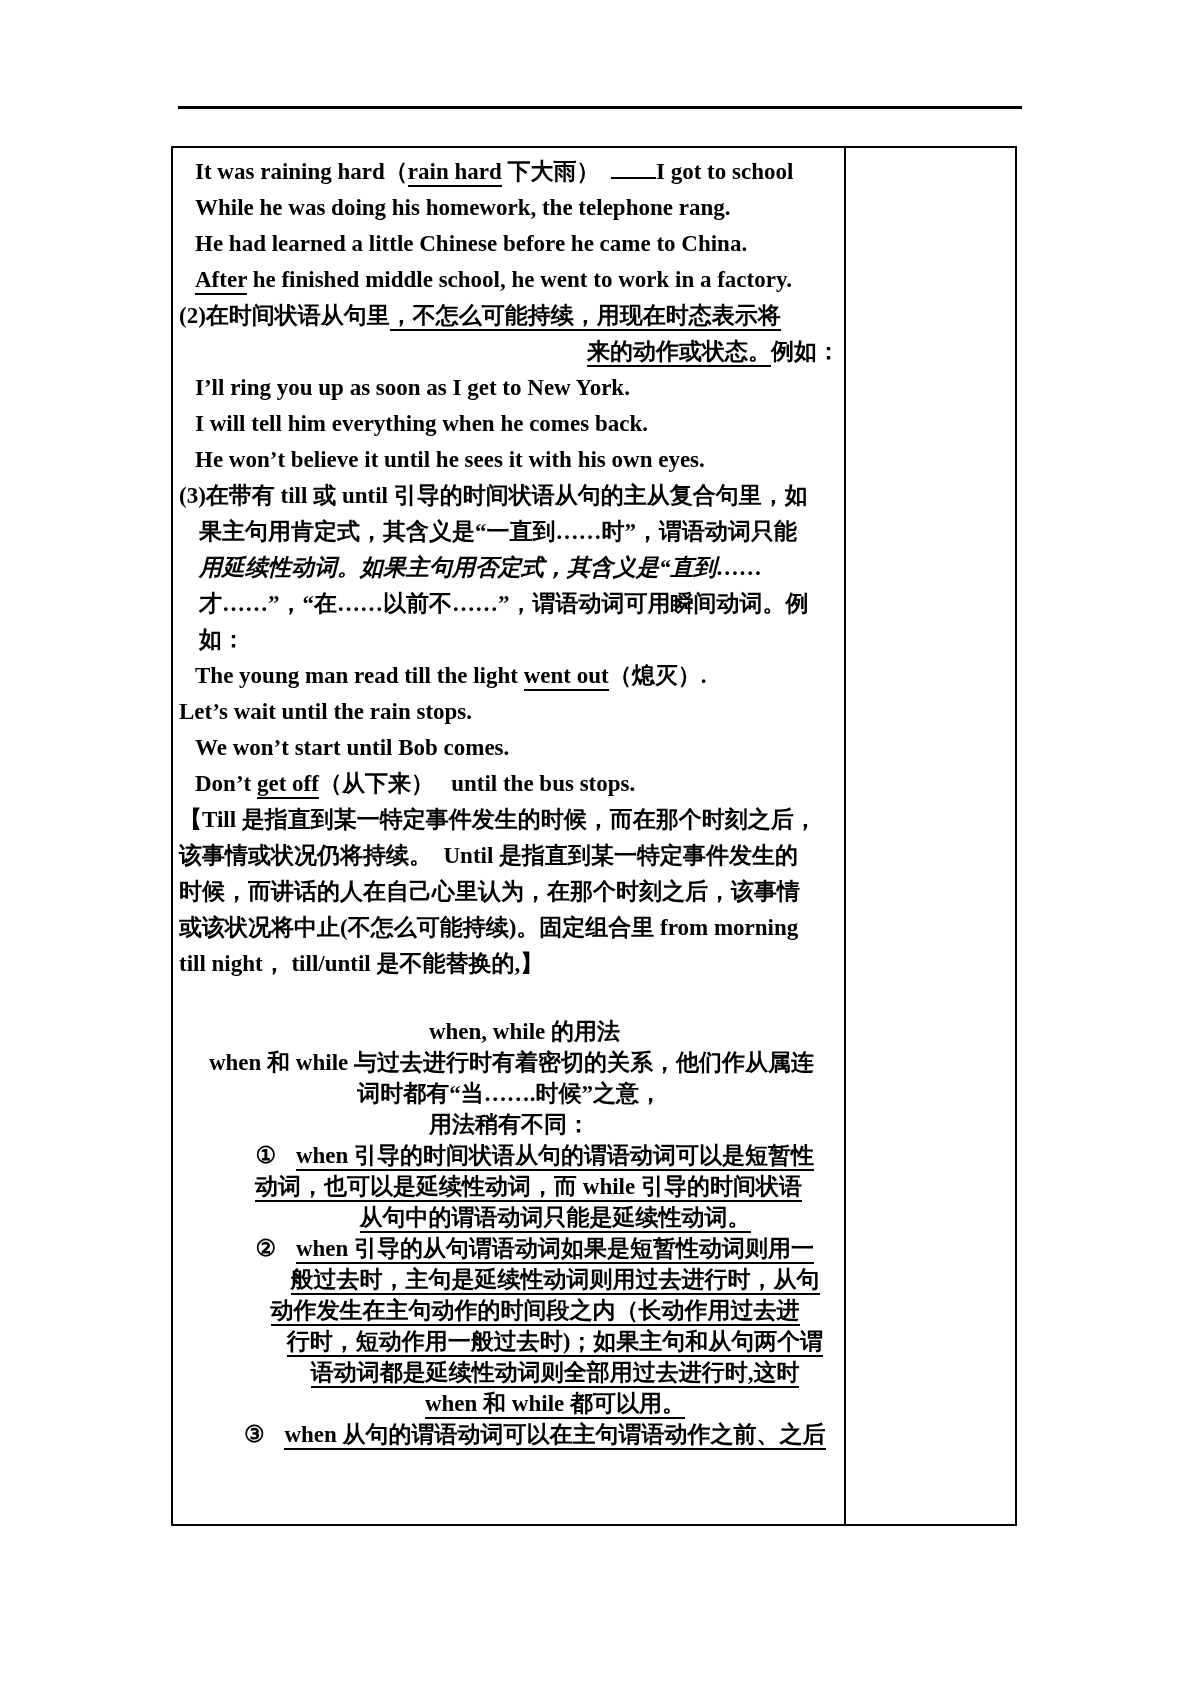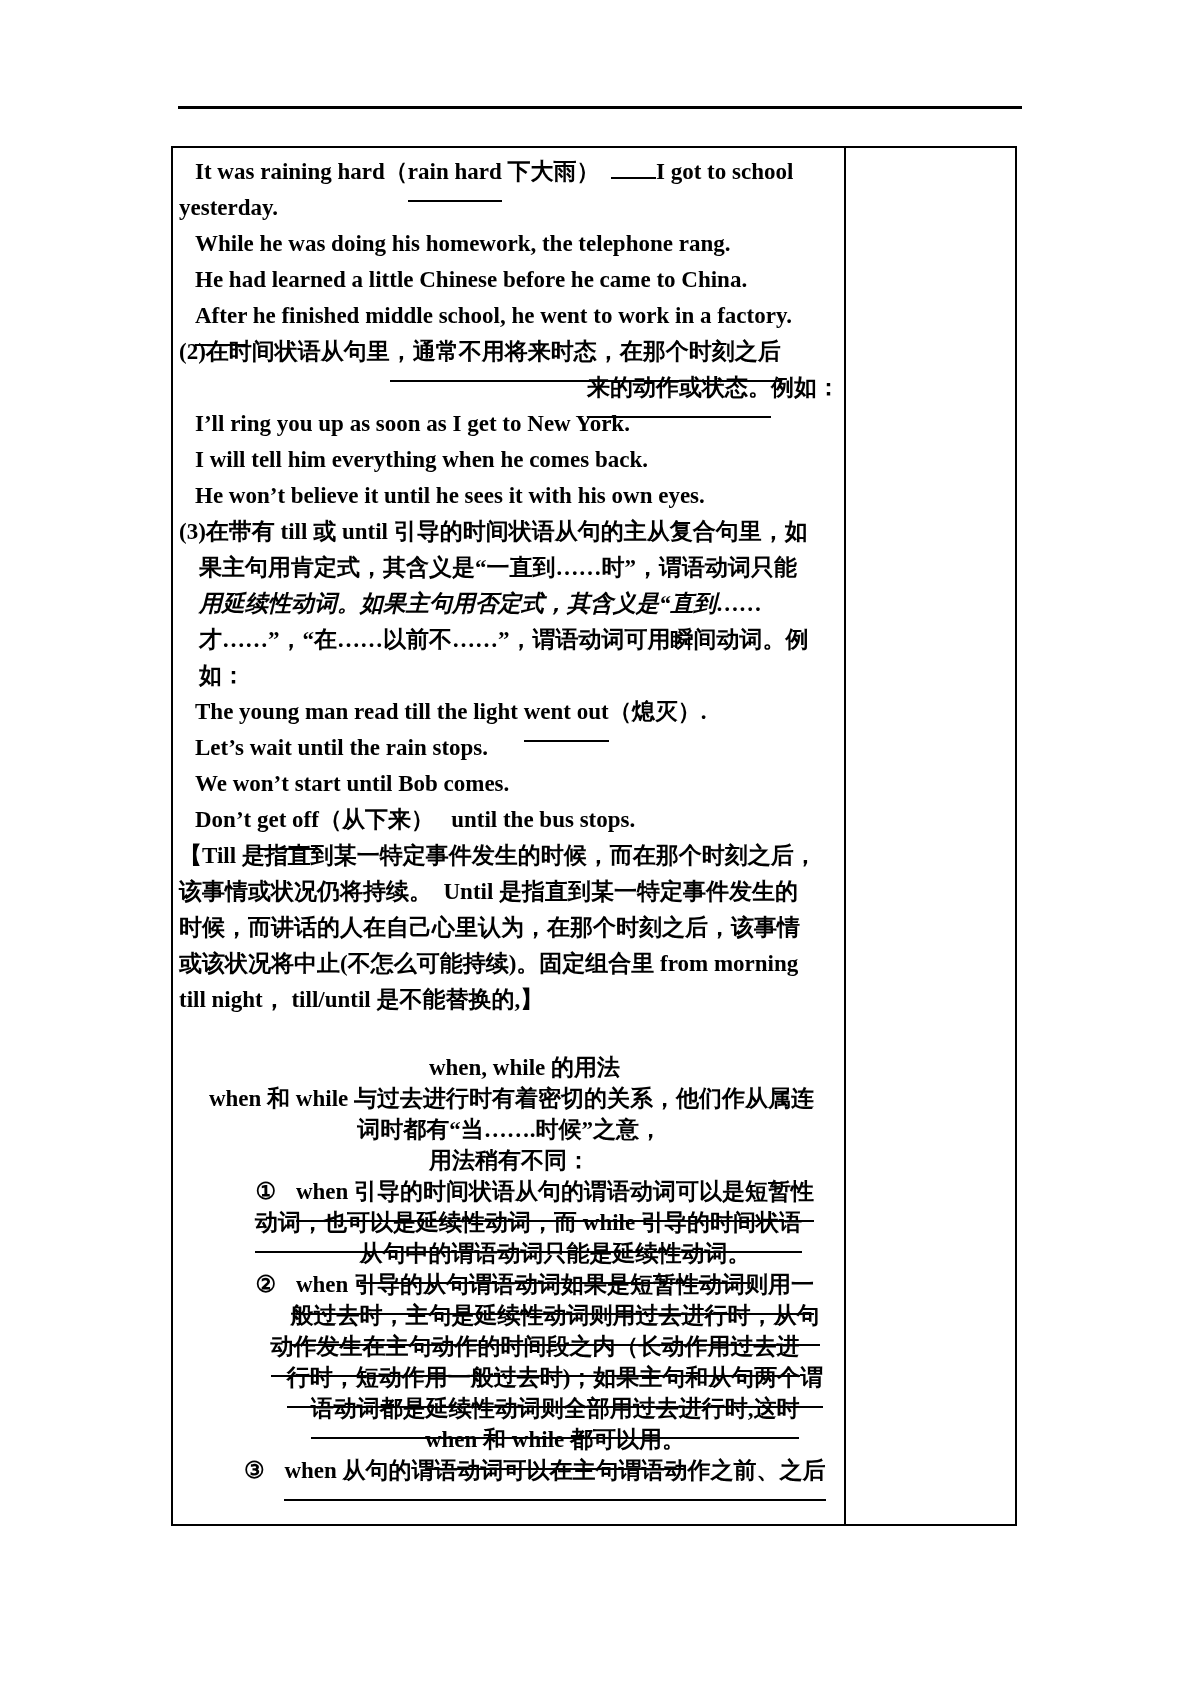--- a/index.html
+++ b/index.html
@@ -28,54 +28,53 @@
     border-right:2px solid #000000;
     box-sizing:border-box;
     padding:5px 4px 0 6px;
     overflow:hidden;
   }
   .side-cell{flex:1 1 auto;}
   .line{white-space:nowrap;}
   #section-a .line{line-height:36px;font-size:23px;}
   #section-b .line{line-height:31px;font-size:23px;}
   #section-b{margin-top:34px;text-align:center;}
-  .u{border-bottom:2px solid #000000;padding-bottom:16px;}
+  .u{border-bottom:2px solid #000000;padding-bottom:1px;}
   .blank{
     display:inline-block;
     border-bottom:2px solid #000000;
     height:1.05em;
     vertical-align:baseline;
   }
   .num{display:inline-block;width:60px;}
 </style>
 </head>
 <body>
 
 <div class="page">
   <div class="top-rule"></div>
   <div class="doc-table">
     <div class="main-cell">
       <div id="section-a">
           <div class="line" style="margin-left: 16px;"><span>It was raining hard（</span><span class="u">rain hard</span><span> 下大雨）&nbsp;&nbsp;</span><span class="blank" style="width: 45px;"></span><span>I got to school</span></div>
-          <div class="line"><span>yesterday.</span></div>
           <div class="line" style="margin-left: 16px;"><span>While he was doing his homework, the telephone rang.</span></div>
           <div class="line" style="margin-left: 16px;"><span>He had learned a little Chinese before he came to China.</span></div>
           <div class="line" style="margin-left: 16px;"><span class="u">After</span><span> he finished middle school, he went to work in a factory.</span></div>
-          <div class="line"><span>(2)在时间状语从句里</span><span class="u">，通常不用将来时态，在那个时刻之后</span></div>
+          <div class="line"><span>(2)在时间状语从句里</span><span class="u">，不怎么可能持续，用现在时态表示将</span></div>
           <div class="line" style="margin-left: 20px; text-align: right;"><span class="u">来的动作或状态。</span><span>例如：</span></div>
           <div class="line" style="margin-left: 16px;"><span>I’ll ring you up as soon as I get to New York.</span></div>
           <div class="line" style="margin-left: 16px;"><span>I will tell him everything when he comes back.</span></div>
           <div class="line" style="margin-left: 16px;"><span>He won’t believe it until he sees it with his own eyes.</span></div>
           <div class="line"><span>(3)在带有 till 或 until 引导的时间状语从句的主从复合句里，如</span></div>
           <div class="line" style="margin-left: 20px; font-family: Liberation Serif, serif;"><span>果主句用肯定式，其含义是“一直到……时”，谓语动词只能</span></div>
           <div class="line" style="margin-left: 20px; font-style: italic;"><span>用延续性动词。如果主句用否定式，其含义是“直到……</span></div>
           <div class="line" style="margin-left: 20px;"><span>才……”，“在……以前不……”，谓语动词可用瞬间动词。例</span></div>
           <div class="line" style="margin-left: 20px;"><span>如：</span></div>
           <div class="line" style="margin-left: 16px;"><span>The young man read till the light </span><span class="u">went out</span><span>（熄灭）.</span></div>
-          <div class="line" style="margin-left: 16px;"><span>Let’s wait until the rain stops.</span></div>
+          <div class="line" style="margin-left: 0;"><span>Let’s wait until the rain stops.</span></div>
           <div class="line" style="margin-left: 16px;"><span>We won’t start until Bob comes.</span></div>
           <div class="line" style="margin-left: 16px;"><span>Don’t </span><span class="u">get off</span><span>（从下来）&nbsp;&nbsp; until the bus stops.</span></div>
           <div class="line"><span>【Till 是指直到某一特定事件发生的时候，而在那个时刻之后，</span></div>
           <div class="line"><span>该事情或状况仍将持续。&nbsp; Until 是指直到某一特定事件发生的</span></div>
           <div class="line"><span>时候，而讲话的人在自己心里认为，在那个时刻之后，该事情</span></div>
           <div class="line"><span>或该状况将中止(不怎么可能持续)。固定组合里 from morning</span></div>
           <div class="line"><span>till night，&nbsp;till/until 是不能替换的,】</span></div>
         </div>
       <div id="section-b">
           <div class="line" style="margin-left: 30px;"><span>when, while 的用法</span></div>

